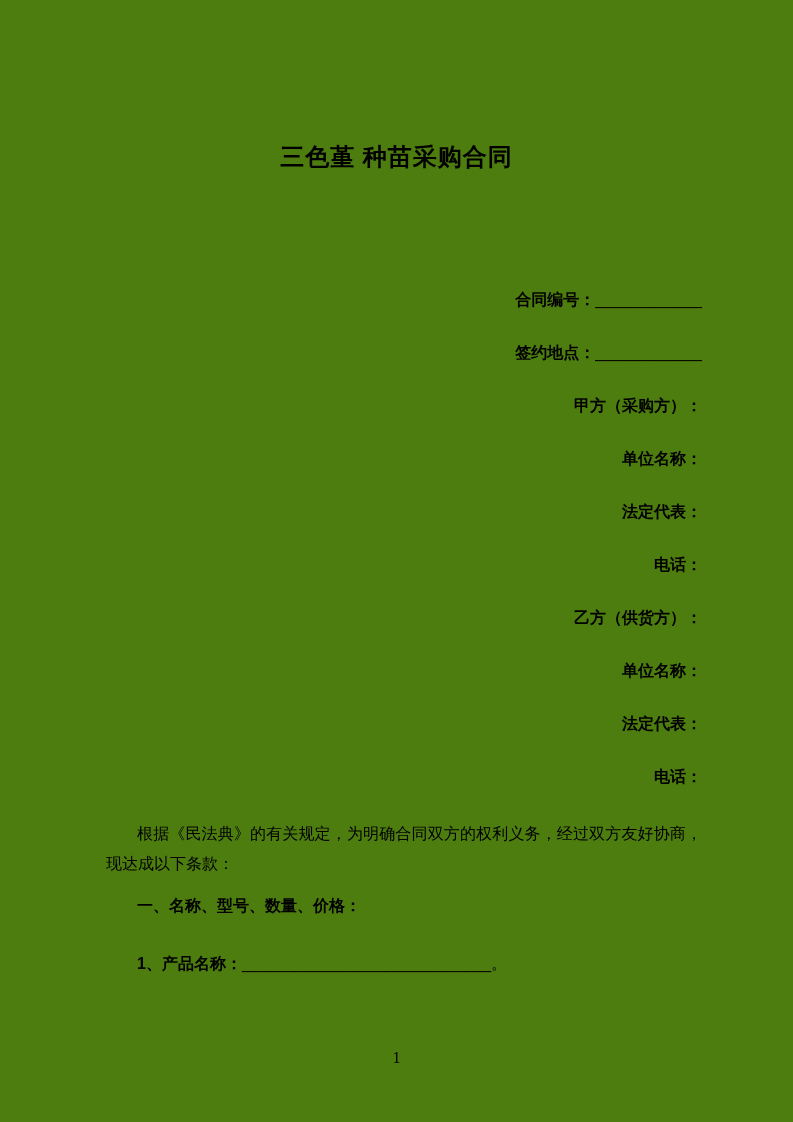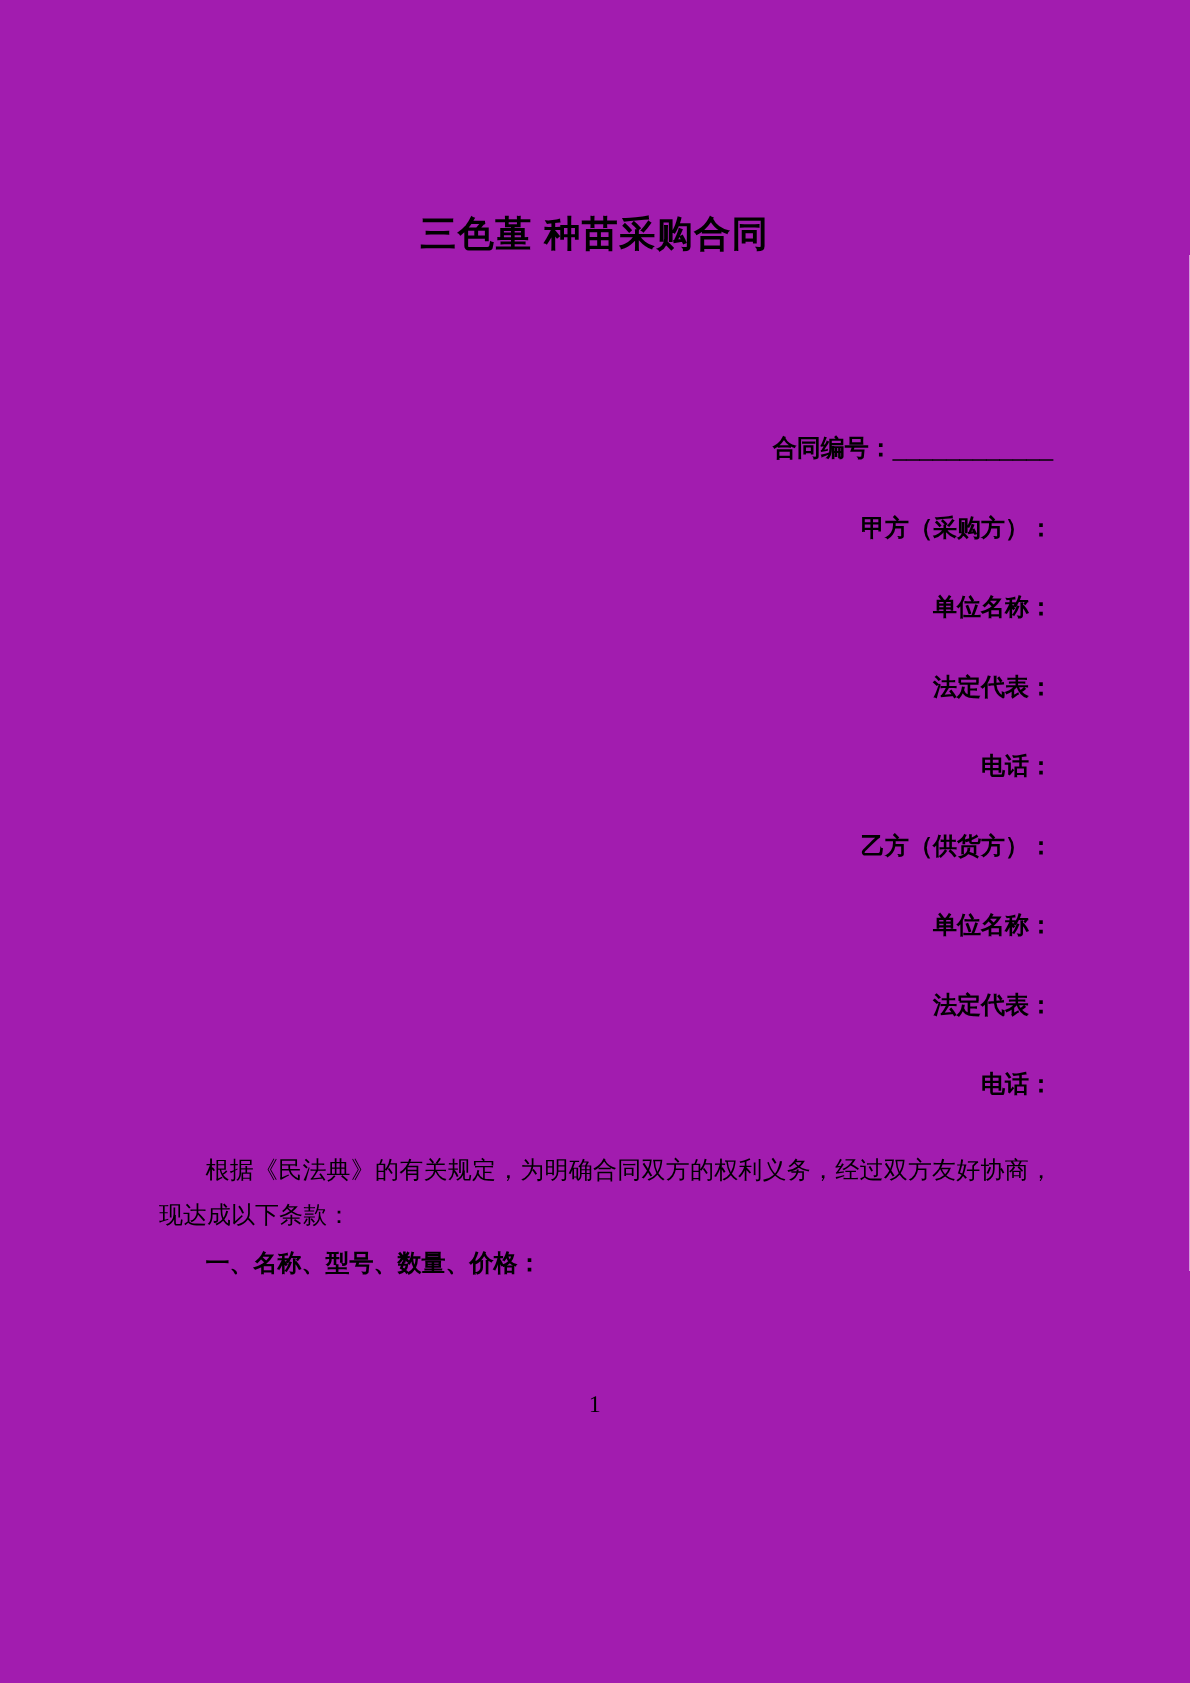--- a/index.html
+++ b/index.html
@@ -1,20 +1,20 @@
 <!DOCTYPE html>
 <html><head>
 <meta charset="utf-8">
 <style>
   html, body { margin: 0; padding: 0; background: #ffffff; }
   .page {
     position: relative;
     width: 793px;
     height: 1122px;
-    background: #a21caf;
+    background: #4d7c0f;
     color: #000000;
     font-family: "Liberation Sans", "DejaVu Sans", sans-serif;
     overflow: hidden;
   }
   .title {
     margin: 0;
     padding-top: 141px;
     text-align: center;
     font-size: 24px;
     line-height: 32px;
@@ -43,21 +43,21 @@
     width: 596px;
     margin: 29px 0 0 0;
     font-size: 16px;
     line-height: 30px;
     text-indent: 31px;
     font-weight: 400;
     text-align: justify;
     font-family: Liberation Serif, serif;
   }
   .section-heading {
-    margin-top: 6px;
+    margin-top: 16px;
     padding-left: 31px;
     font-size: 16px;
     line-height: 22px;
     font-weight: 700;
   }
   .item-line {
     margin-top: 36px;
     padding-left: 31px;
     font-size: 16px;
     line-height: 22px;
@@ -81,32 +81,34 @@
 <body>
 
 <div class="page">
 
   <h1 class="title">三色堇 种苗采购合同</h1>
 
   <div class="content">
 
     <div class="fields">
       <div class="field-line"><span>合同编号：</span><span class="blank">____________</span></div>
+      <div class="field-line"><span>签约地点：</span><span class="blank">____________</span></div>
       <div class="field-line"><span>甲方（采购方）：</span><span class="blank"></span></div>
       <div class="field-line"><span>单位名称：</span><span class="blank"></span></div>
       <div class="field-line"><span>法定代表：</span><span class="blank"></span></div>
       <div class="field-line"><span>电话：</span><span class="blank"></span></div>
       <div class="field-line"><span>乙方（供货方）：</span><span class="blank"></span></div>
       <div class="field-line"><span>单位名称：</span><span class="blank"></span></div>
       <div class="field-line"><span>法定代表：</span><span class="blank"></span></div>
       <div class="field-line"><span>电话：</span><span class="blank"></span></div>
     </div>
 
     <p class="intro">根据《民法典》的有关规定，为明确合同双方的权利义务，经过双方友好协商，现达成以下条款：</p>
 
     <div class="section-heading">一、名称、型号、数量、价格：</div>
 
+    <div class="item-line"><span>1、产品名称：</span><span class="blank">____________________________</span><span class="suffix">。</span></div>
 
   </div>
 
   <div class="page-number">1</div>
 
 </div>
 
 </body></html>

